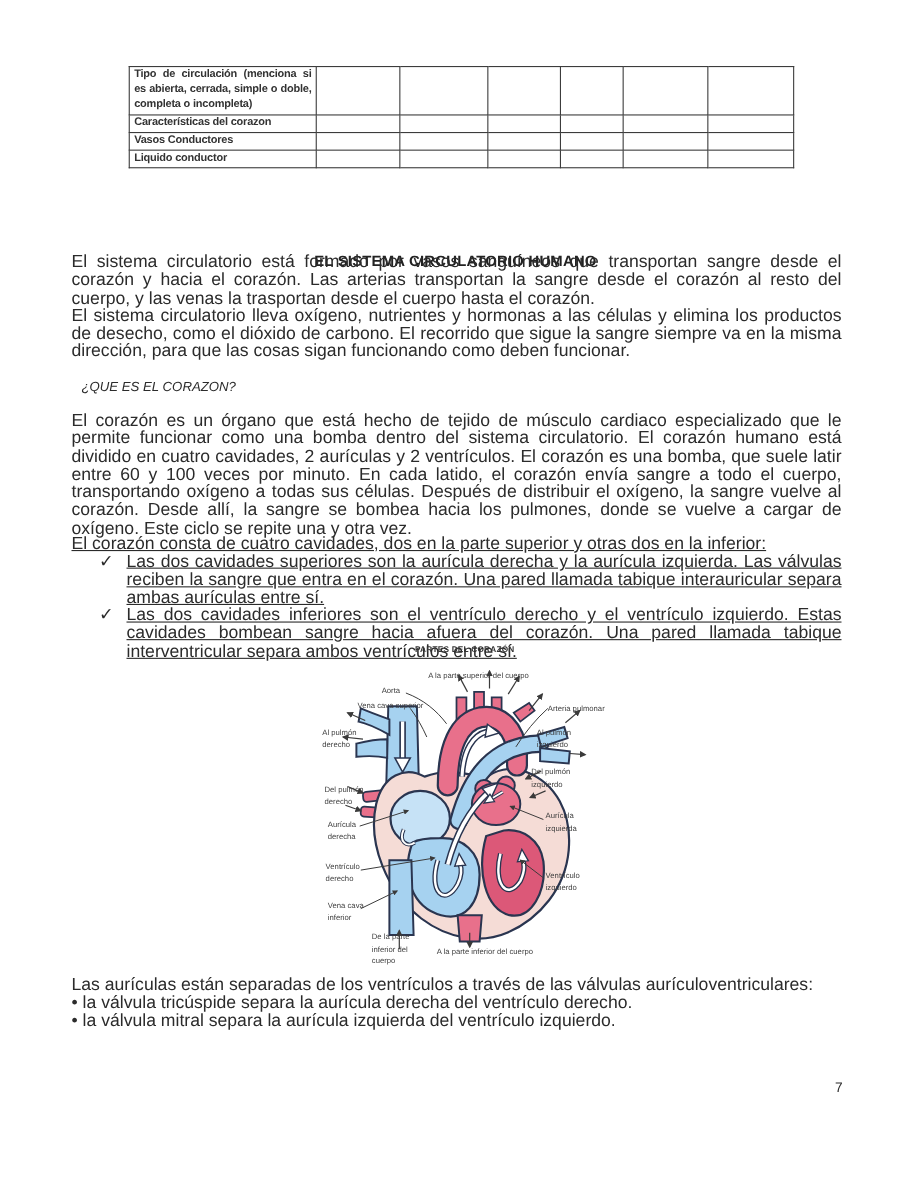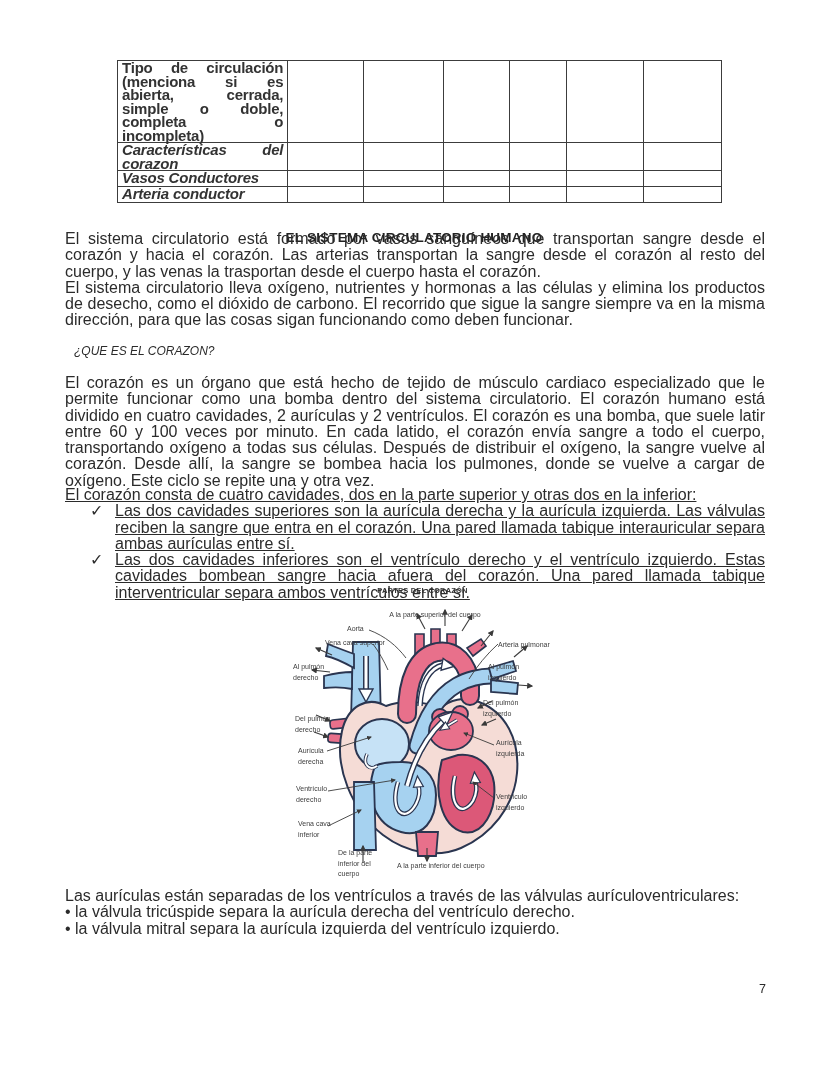--- a/index.html
+++ b/index.html
@@ -11,27 +11,27 @@
     color:#2b2b2b;
     overflow:hidden;
   }
   
   .doc-table{
     position:absolute;left:117px;top:60px;width:605px;
     border-collapse:collapse;table-layout:fixed;
   }
   .doc-table td{
     border:1px solid #3c3c3c;
-    font-size:15px;font-weight:bold;letter-spacing:-0.2px;
+    font-size:10px;font-weight:bold;letter-spacing:-0.2px;
     line-height:13.5px;
     padding:0 4px;vertical-align:top;color:#333;
   }
   .doc-table td.lbl{ text-align:justify; }
   .doc-table tr.tall td{height:43px;}
-  .doc-table tr.short td{height:15px;font-style:italic;}
+  .doc-table tr.short td{height:15px;}
   
   .title{
     position:absolute;left:0;top:182px;width:828px;
     text-align:center;font-size:13.5px;font-weight:bold;letter-spacing:0.2px;color:#222;margin-top:48px;
   }
   .para{
     position:absolute;left:65px;width:700px;
     font-size:16px;line-height:16.3px;text-align:justify;
   }
   #intro{top:231px;}
@@ -113,21 +113,21 @@
     <tr class="short">
       <td class="lbl">Vasos Conductores</td>
       <td></td>
           <td></td>
       <td></td>
           <td></td>
       <td></td>
           <td></td>
     </tr>
     <tr class="short">
-      <td class="lbl">Arteria conductor</td>
+      <td class="lbl">Liquido conductor</td>
       <td></td>
           <td></td>
       <td></td>
           <td></td>
       <td></td>
           <td></td>
     </tr>
   </tbody>
     </table>
 

